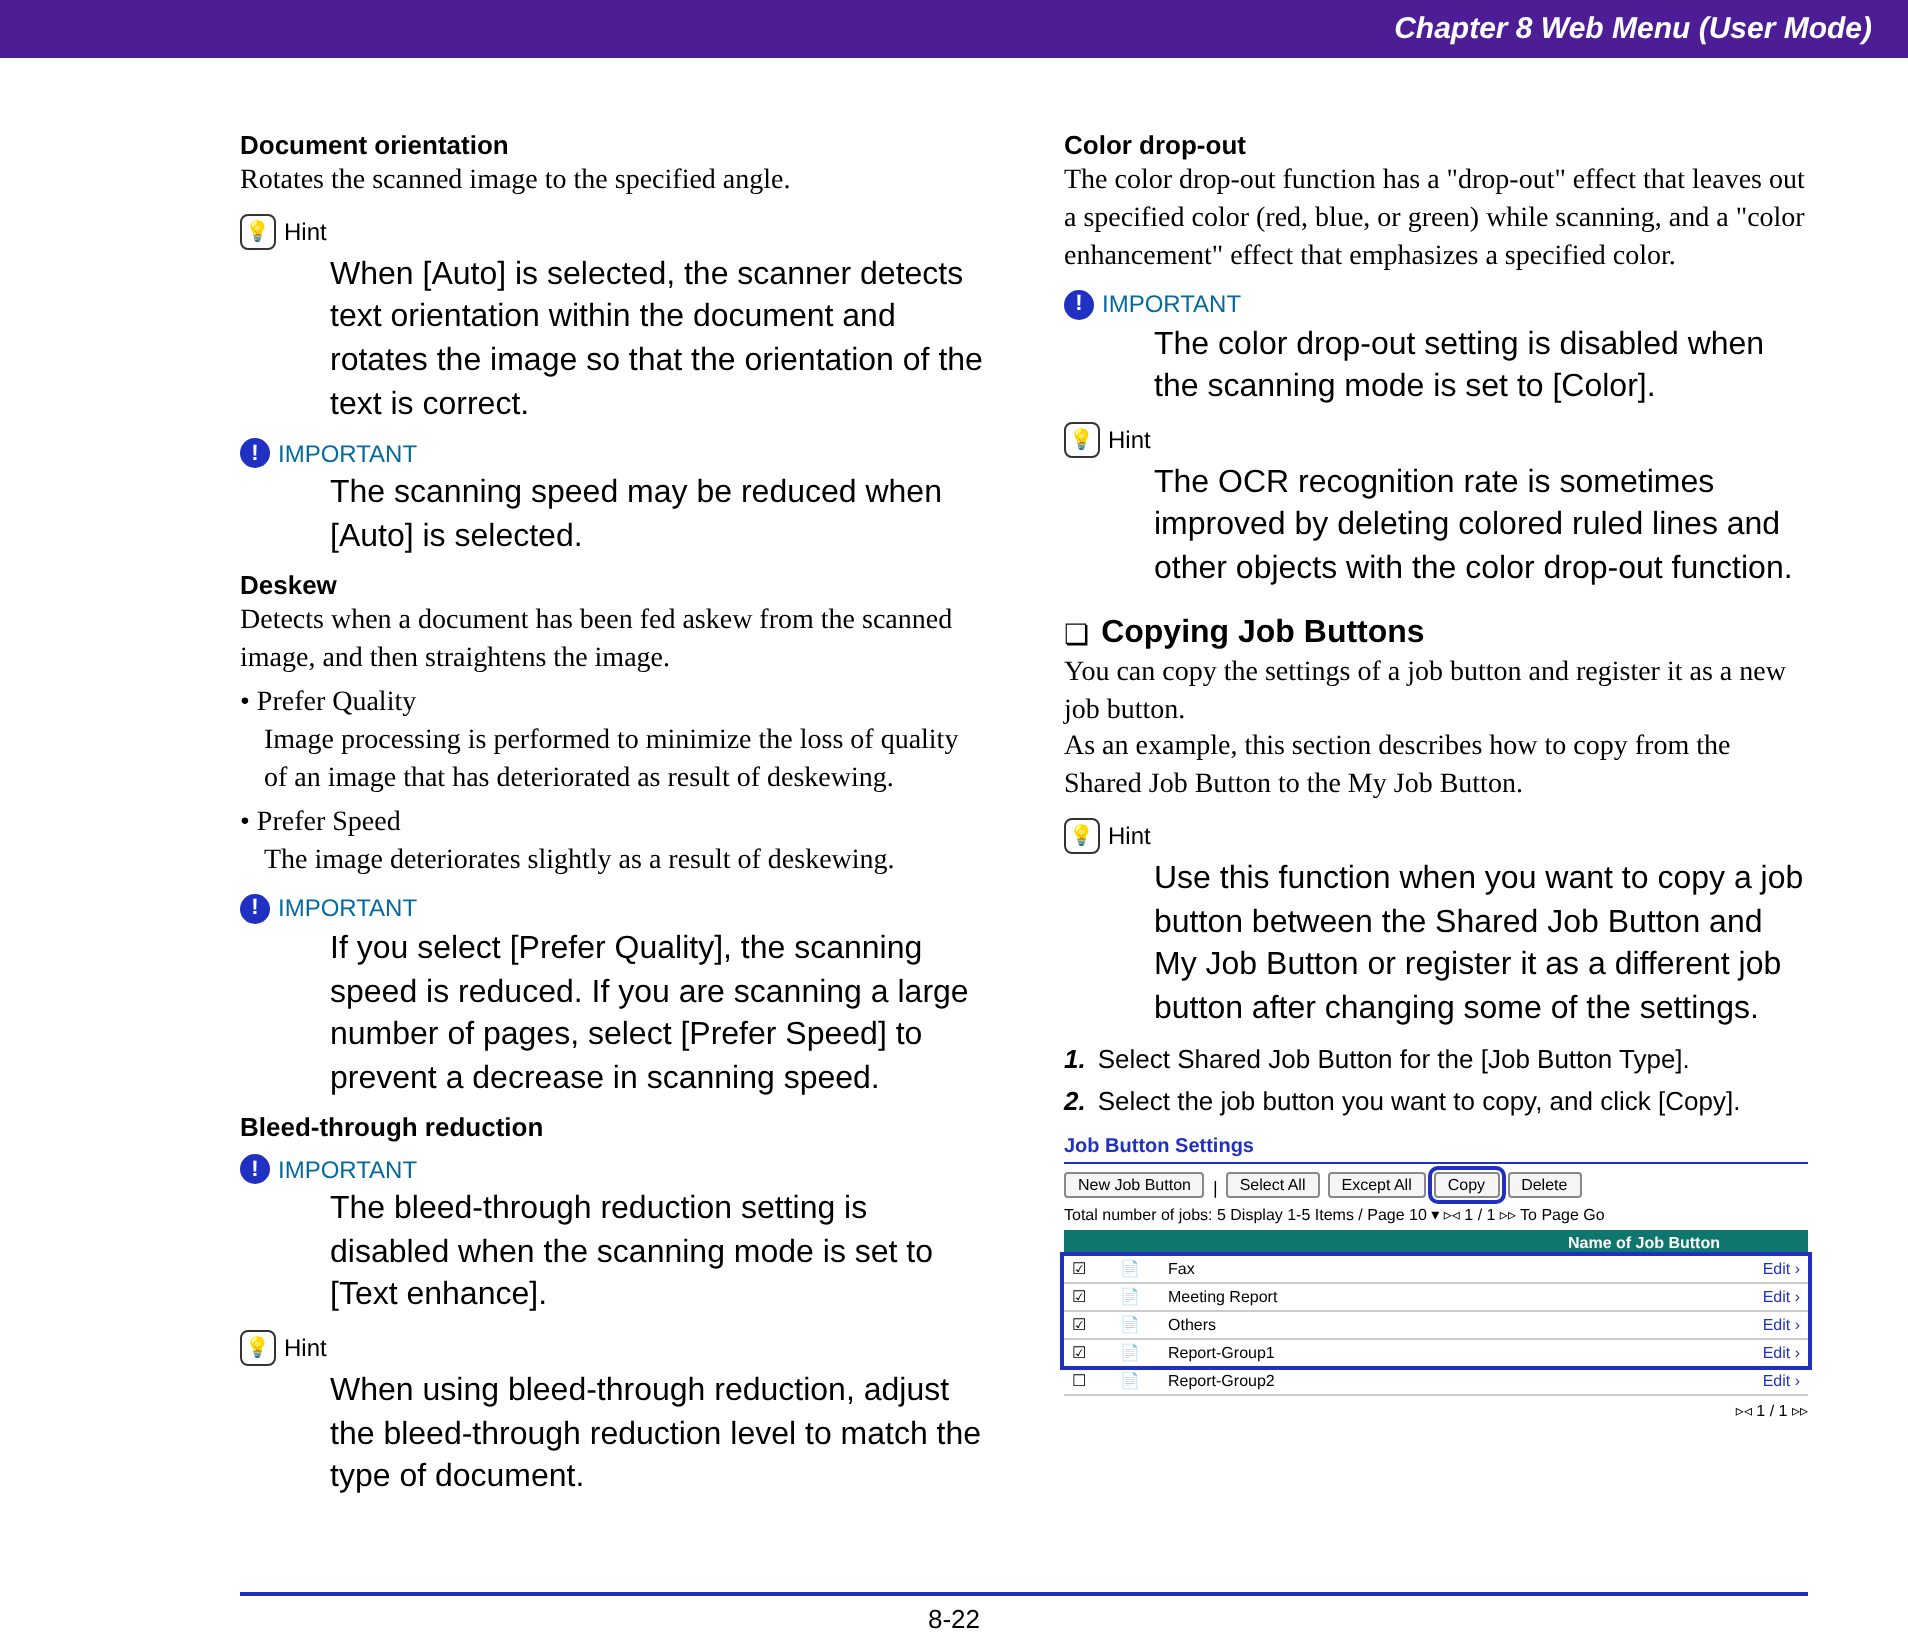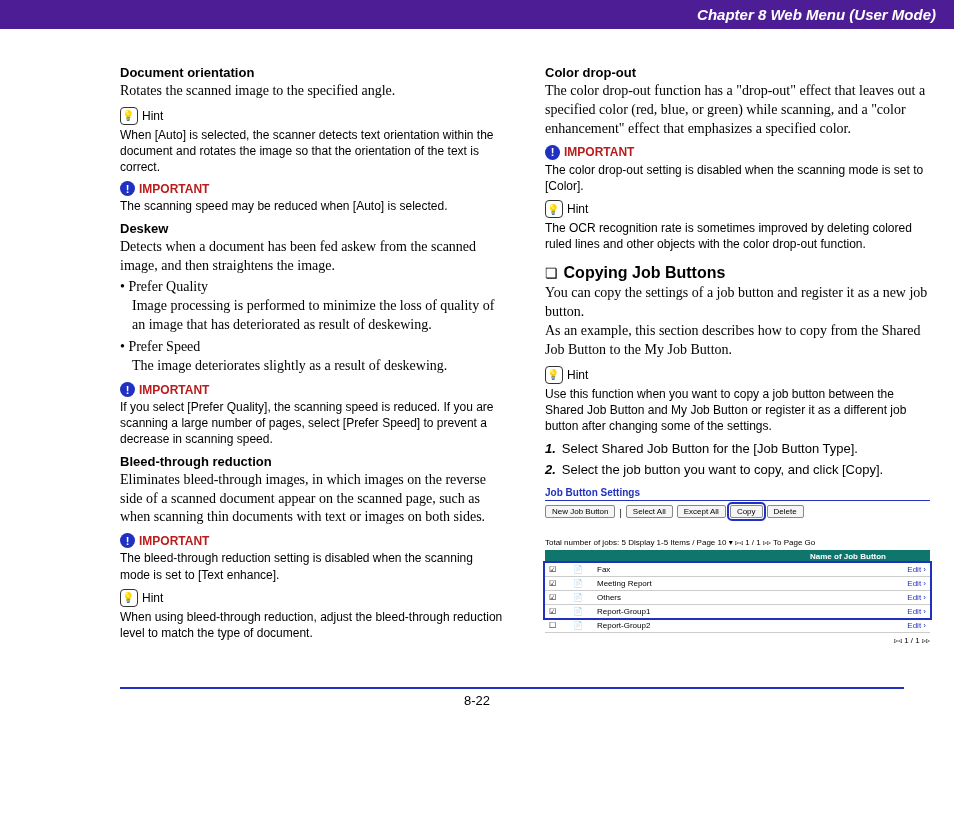--- a/index.html
+++ b/index.html
@@ -17,21 +17,21 @@
     background: #4c1d95;
     color: #fff;
     font-weight: bold;
     font-style: italic;
     font-size: 15px;
     text-align: right;
     padding: 6px 18px;
   }
   .content {
     display: flex;
-    padding: 30px 24px 10px 120px;
+    padding: 30px 50px 10px 120px;
     gap: 40px;
   }
   .col {
     flex: 1;
     min-width: 0;
   }
   .heading {
     font-weight: bold;
     font-size: 13px;
     margin-top: 6px;
@@ -84,28 +84,29 @@
     background: #2030C0;
     border-radius: 50%;
     color: #fff;
     display: flex;
     align-items: center;
     justify-content: center;
     font-size: 11px;
     font-weight: bold;
   }
   .imp-label {
-    font-weight: bold;
+    font-weight: normal;
     font-size: 12px;
-    color: #b91c1c;
+    color: #0369a1;
   }
   .note-body {
-    font-size: 12px;
+    font-size: 16px;
     line-height: 1.35;
     margin-bottom: 6px;
+    margin-left: 45px;
   }
   .section-row {
     display: flex;
     align-items: center;
     gap: 6px;
     margin-top: 12px;
     margin-bottom: 2px;
   }
   .section-bullet {
     font-size: 14px;
@@ -150,21 +151,21 @@
     font-size: 8px;
   }
   .shot-link {
     color: #2030C0;
     font-size: 8px;
   }
   .shot-btnrow {
     display: flex;
     gap: 4px;
     align-items: flex-end;
-    margin-bottom: 20px;
+    margin-bottom: 4px;
   }
   .shot-btn {
     border: 1px solid #888;
     padding: 1px 6px;
     font-size: 8px;
     background: #f5f5f5;
     border-radius: 2px;
   }
   .shot-btn.hl {
     outline: 2px solid #2030C0;
@@ -245,21 +246,20 @@
       <div class="bullet">• Prefer Speed</div>
       <div class="bullet-body">The image deteriorates slightly as a result of deskewing.</div>
 
       <div class="imp-row">
         <span class="imp-icon">!</span>
         <span class="imp-label">IMPORTANT</span>
       </div>
       <div class="note-body">If you select [Prefer Quality], the scanning speed is reduced. If you are scanning a large number of pages, select [Prefer Speed] to prevent a decrease in scanning speed.</div>
 
       <div class="heading">Bleed-through reduction</div>
-      <div class="body">Eliminates bleed-through images, in which images on the reverse side of a scanned document appear on the scanned page, such as when scanning thin documents with text or images on both sides.</div>
 
       <div class="imp-row">
         <span class="imp-icon">!</span>
         <span class="imp-label">IMPORTANT</span>
       </div>
       <div class="note-body">The bleed-through reduction setting is disabled when the scanning mode is set to [Text enhance].</div>
 
       <div class="hint-row">
         <span class="hint-icon">💡</span>
         <span class="hint-label">Hint</span>

